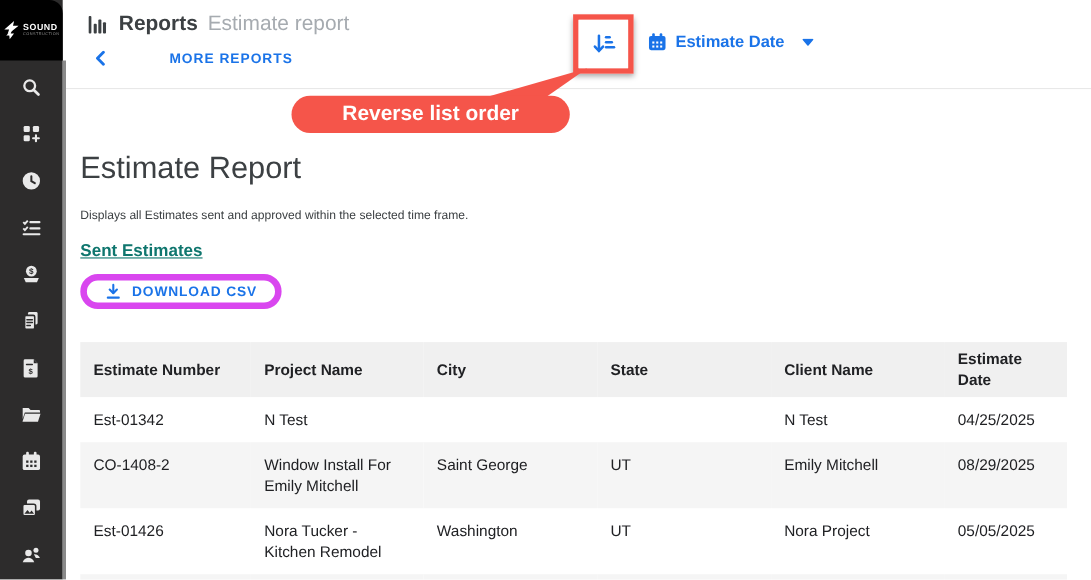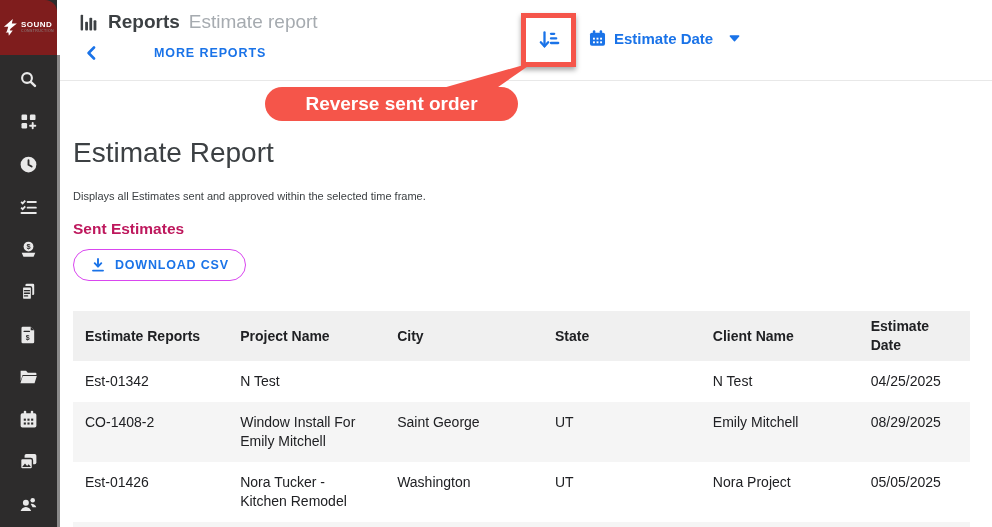--- a/index.html
+++ b/index.html
@@ -2,21 +2,21 @@
 <html><head>
 <meta charset="utf-8">
 <style>
   html,body{margin:0;padding:0;background:#fff;}
   *{box-sizing:border-box;font-family:"Liberation Sans",sans-serif;}
   #app{position:relative;width:992px;height:527px;background:#fff;overflow:hidden;}
 
   
   .sidebar{position:absolute;left:0;top:0;width:57px;height:527px;background:#2d2c2c;}
   .sidebar-scrollbar{position:absolute;left:57px;top:55px;width:3px;height:472px;background:#8a8a8a;}
-  .logo-block{position:absolute;left:0;top:0;width:57px;height:55px;background:#7f1d1d;
+  .logo-block{position:absolute;left:0;top:0;width:57px;height:55px;background:#000000;
     border-top-right-radius:12px;display:flex;align-items:center;justify-content:center;gap:3px;cursor:pointer;}
   .logo-text{display:flex;flex-direction:column;line-height:1;}
   .logo-title{color:#fff;font-size:8px;font-weight:bold;letter-spacing:.5px;}
   .logo-subtitle{color:#8f8f8f;font-size:3.5px;letter-spacing:.4px;margin-top:1px;}
   .side-icons{position:absolute;left:0;top:58px;width:57px;display:flex;flex-direction:column;align-items:center;}
   .side-icon{width:57px;height:42.5px;display:flex;align-items:center;justify-content:center;cursor:pointer;}
   .side-icon svg{width:21px;height:21px;}
 
   
   .content{position:absolute;left:60px;top:0;width:844px;height:527px;background:#fff;}
@@ -45,23 +45,23 @@
   
   .tooltip-tail{position:absolute;left:350px;top:60px;width:150px;height:34px;pointer-events:none;}
   .tooltip-pill{position:absolute;left:205px;top:87px;width:253px;height:34px;background:#f5554a;border-radius:17px;
     display:flex;align-items:center;justify-content:center;}
   .tooltip-pill span{color:#fff;font-size:19px;font-weight:bold;}
 
   
   .main{position:absolute;left:13px;top:81px;width:897px;}
   .page-title{margin:55px 0 0 0;font-size:28px;font-weight:400;color:#3c4043;line-height:34px;}
   .page-desc{margin:17px 0 0 0;font-size:11px;color:#3c4043;line-height:18px;}
-  .section-title{margin:15px 0 0 0;font-size:15.5px;font-weight:bold;color:#be185d;line-height:18px;}
+  .section-title{margin:15px 0 0 0;font-size:15.5px;font-weight:bold;color:#0f766e;line-height:18px;text-decoration:underline;}
   .download-btn{margin-top:11px;display:inline-flex;align-items:center;gap:9px;height:32px;padding:0 16px;
-    background:#fff;border:1px solid #d946ef;border-radius:16px;cursor:pointer;}
+    background:#fff;border:6px solid #d946ef;border-radius:16px;cursor:pointer;}
   .download-btn span{font-size:12.5px;font-weight:bold;letter-spacing:.8px;color:#1a73e8;}
 
   
   table{margin-top:30px;width:897px;border-collapse:collapse;table-layout:fixed;}
   th{background:#f0f0f0;text-align:left;font-size:14px;font-weight:bold;color:#202124;padding:6px 12px;line-height:19px;}
   td{font-size:14px;color:#202124;padding:11px 12px;line-height:19px;vertical-align:top;}
   tbody tr:nth-child(even){background:#f5f5f5;}
   th:nth-child(1){width:17.3%;} th:nth-child(2){width:17.5%;} th:nth-child(3){width:17.6%;}
   th:nth-child(4){width:17.6%;} th:nth-child(5){width:17.6%;} th:nth-child(6){width:12.4%;}
 </style>
@@ -227,21 +227,21 @@
       <svg class="caret" width="11" height="7" viewBox="0 0 11 7">
           <path d="M1.3 1h8.4L5.5 5.8z" fill="#1a73e8" stroke="#1a73e8" stroke-width="1.4" stroke-linejoin="round"></path>
         </svg>
     </div>
 
 
     <svg class="tooltip-tail" viewBox="0 0 150 34">
         <polygon points="12,34 124,2 78,34" fill="#f5554a"></polygon>
       </svg>
     <div class="tooltip-pill">
-      <span>Reverse sent order</span>
+      <span>Reverse list order</span>
     </div>
 
     <div class="main">
       <h1 class="page-title">Estimate Report</h1>
       <p class="page-desc">Displays all Estimates sent and approved within the selected time frame.</p>
       <h2 class="section-title">Sent Estimates</h2>
 
       <button class="download-btn">
         <svg width="16" height="16" viewBox="0 0 16 16">
             <g stroke="#1a73e8" stroke-width="1.9" fill="none" stroke-linecap="round" stroke-linejoin="round">
@@ -249,21 +249,21 @@
               <path d="M4.7 6.2L8 9.6l3.3-3.4"></path>
               <path d="M3 13.6h10"></path>
             </g>
           </svg>
         <span>DOWNLOAD CSV</span>
       </button>
 
       <table>
         <thead>
           <tr>
-              <th>Estimate Reports</th>
+              <th>Estimate Number</th>
               <th>Project Name</th>
               <th>City</th>
               <th>State</th>
               <th>Client Name</th>
               <th>Estimate Date</th>
             </tr>
         </thead>
         <tbody>
             <tr>
               <td>Est-01342</td>

